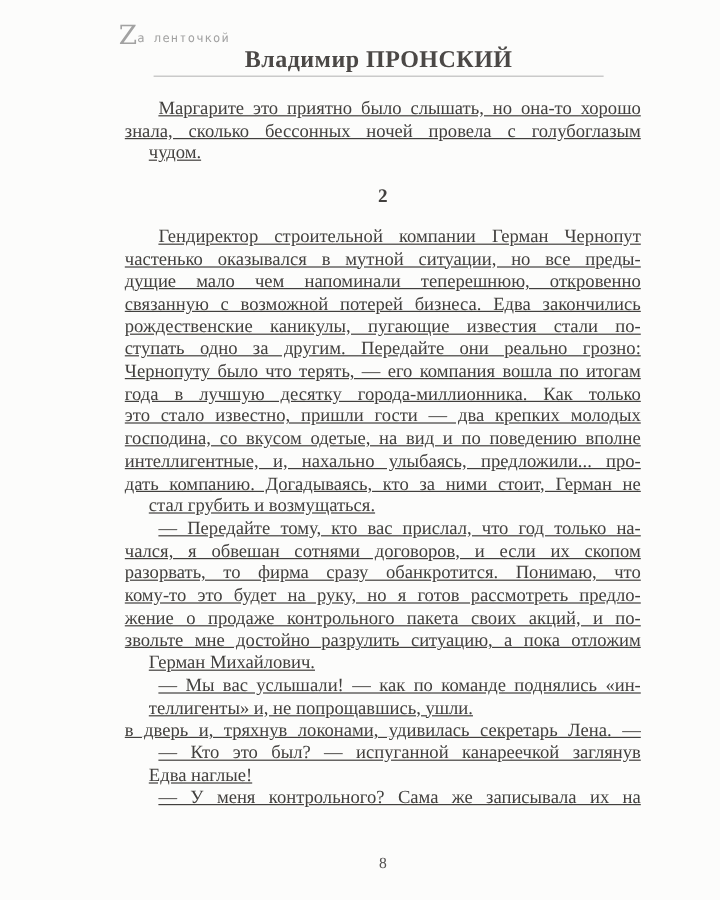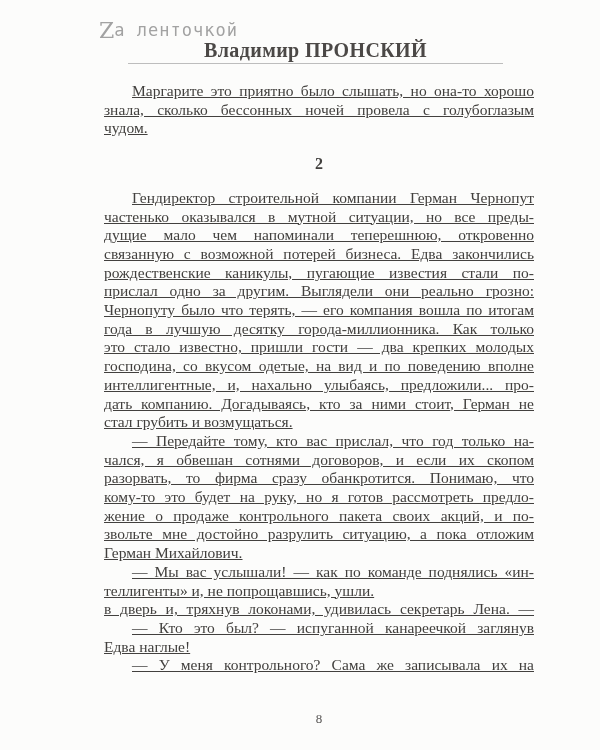--- a/index.html
+++ b/index.html
@@ -26,21 +26,21 @@
   }
   .watermark .wm-initial {
     font-family: "DejaVu Serif", serif;
     font-size: 22px;
     line-height: 22px;
     vertical-align: -2px;
     letter-spacing: 0px;
   }
   .watermark .wm-rest {
     font-family: "DejaVu Sans Mono", monospace;
-    font-size: 17px;
+    font-size: 10px;
     letter-spacing: 1px;
   }
   .running-head {
     position: absolute;
     left: 128px;
     top: 39px;
     width: 375px;
     text-align: center;
     font-weight: bold;
     font-size: 20px;
@@ -64,21 +64,21 @@
     font-size: 15.5px;
     line-height: 18.7px;
   }
   .para { margin: 0; text-decoration: underline; }
   .line {
     text-align: justify;
     text-align-last: justify;
     white-space: normal;
   }
   .line.first { padding-left: 28px; }
-  .line.last { text-align-last: left; }
+  .line.last { text-align-last: left; margin-left: 20px; }
   .chapter-heading {
     text-align: center;
     font-weight: bold;
     font-size: 16px;
     margin: 17px 0 15px 0;
   }
   
   .page-number {
     position: absolute;
     left: 104px;
@@ -111,21 +111,21 @@
         </div>
       </div>
     <div class="chapter-heading">2</div>
     <div id="section2">
         <div class="para">
           <div class="line first">Гендиректор строительной компании Герман Чернопут</div>
           <div class="line">частенько оказывался в мутной ситуации, но все преды-</div>
           <div class="line">дущие мало чем напоминали теперешнюю, откровенно</div>
           <div class="line">связанную с возможной потерей бизнеса. Едва закончились</div>
           <div class="line">рождественские каникулы, пугающие известия стали по-</div>
-          <div class="line">прислал одно за другим. Выглядели они реально грозно:</div>
+          <div class="line">ступать одно за другим. Передайте они реально грозно:</div>
           <div class="line">Чернопуту было что терять, — его компания вошла по итогам</div>
           <div class="line">года в лучшую десятку города-миллионника. Как только</div>
           <div class="line">это стало известно, пришли гости — два крепких молодых</div>
           <div class="line">господина, со вкусом одетые, на вид и по поведению вполне</div>
           <div class="line">интеллигентные, и, нахально улыбаясь, предложили... про-</div>
           <div class="line">дать компанию. Догадываясь, кто за ними стоит, Герман не</div>
           <div class="line last">стал грубить и возмущаться.</div>
         </div>
         <div class="para">
           <div class="line first">— Передайте тому, кто вас прислал, что год только на-</div>

